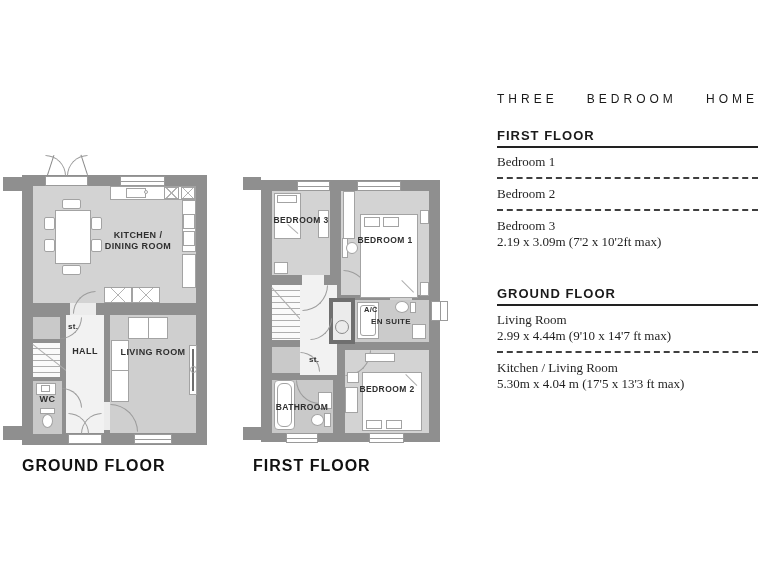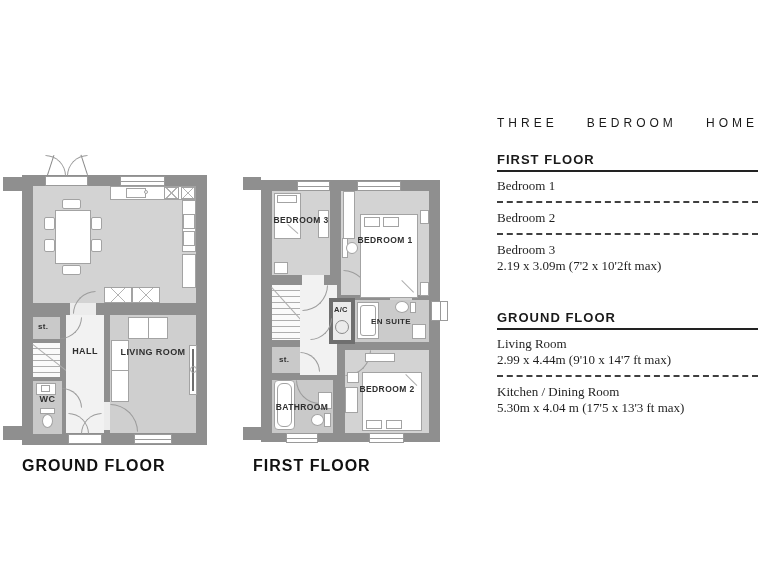--- a/index.html
+++ b/index.html
@@ -18,32 +18,32 @@
   .arc{position:absolute;border:1px solid transparent;box-sizing:border-box;background:transparent;}
   .arc-ne{border-top-right-radius:100%;border-top-color:#9b9b9b;border-right-color:#9b9b9b;}
   .arc-nw{border-top-left-radius:100%;border-top-color:#9b9b9b;border-left-color:#9b9b9b;}
   .arc-se{border-bottom-right-radius:100%;border-bottom-color:#9b9b9b;border-right-color:#9b9b9b;}
   .arc-sw{border-bottom-left-radius:100%;border-bottom-color:#9b9b9b;border-left-color:#9b9b9b;}
   .leaf{position:absolute;border-top:1px solid #8a8a8a;transform-origin:0 0;}
   .treads{background:#fafafa repeating-linear-gradient(to bottom,transparent 0 5px,#aeaeae 5px 6px);}
   .diag{position:absolute;border-top:1px solid #aeaeae;transform-origin:0 0;}
   .plabel{position:absolute;font-weight:700;font-size:9px;letter-spacing:.4px;
           color:#2f2f2f;text-align:center;line-height:1.25;white-space:nowrap;}
-  .slabel{position:absolute;font-weight:700;font-size:8px;letter-spacing:.3px;color:#2f2f2f;}
+  .slabel{position:absolute;font-weight:700;font-size:8px;letter-spacing:.3px;color:#2f2f2f;margin-left:30px;}
   .caption{position:absolute;font-weight:700;font-size:16px;letter-spacing:1px;color:#111;}
   .xbox{background:
      linear-gradient(45deg,transparent calc(50% - .5px),#b3b3b3 calc(50% - .5px),#b3b3b3 calc(50% + .5px),transparent calc(50% + .5px)),
      linear-gradient(-45deg,transparent calc(50% - .5px),#b3b3b3 calc(50% - .5px),#b3b3b3 calc(50% + .5px),transparent calc(50% + .5px)),#fff;}
   .round{border-radius:50%;}
   
   .col{position:absolute;left:497px;top:92px;width:261px;}
   .plot-row{display:flex;justify-content:space-between;align-items:flex-end;
             border-bottom:2px solid #1a1a1a;padding-bottom:3px;}
   .plot-row span{font-size:38px;line-height:.95;letter-spacing:.5px;color:#1a1a1a;}
-  .subtitle{display:flex;justify-content:space-between;margin-top:24px;
+  .subtitle{display:flex;justify-content:space-between;margin-top:0;
             font-size:12px;letter-spacing:4px;color:#1a1a1a;}
   .sec-head{margin-top:22px;font-size:13px;font-weight:600;letter-spacing:1px;color:#1a1a1a;
             border-bottom:2px solid #222;padding-bottom:3px;}
   .sec-head.second{margin-top:37px;}
   .entry{font-family:"Liberation Serif",serif;font-size:13px;line-height:1.22;margin:6px 0;color:#1f1f1f;}
   .dash{border:none;border-top:2px dashed #3f3f3f;margin:7px 0;}
 </style>
 </head>
 <body>
 
@@ -105,20 +105,24 @@
   <div class="gap" style="left:112px;top:370px;width:16px;height:1px;background:#a3a3a3;"></div>
   <div class="furn" style="left:189px;top:345px;width:8px;height:50px;"></div>
   <div class="gap" style="left:192px;top:349px;width:2px;height:42px;background:#6e6e6e;"></div>
   <div class="furn round" style="left:190px;top:366px;width:7px;height:7px;background:transparent;"></div>
 
   <div class="furn" style="left:36px;top:383px;width:20px;height:12px;"></div>
   <div class="furn" style="left:41px;top:385px;width:9px;height:7px;"></div>
   <div class="furn" style="left:40px;top:408px;width:15px;height:6px;"></div>
   <div class="furn round" style="left:42px;top:414px;width:11px;height:14px;"></div>
 
+  <div class="plabel" style="left:98px;top:230px;width:80px;">
+    <div>KITCHEN /</div>
+    <div>DINING ROOM</div>
+  </div>
   <div class="plabel" style="left:66px;top:346px;width:38px;">HALL</div>
   <div class="plabel" style="left:110px;top:347px;width:86px;">LIVING ROOM</div>
   <div class="plabel" style="left:33px;top:394px;width:29px;">WC</div>
   <div class="slabel" style="left:38px;top:322px;">st.</div>
   <div class="caption" style="left:22px;top:457px;">GROUND FLOOR</div>
 </div>
 
 <div class="abs" style="left:0;top:0;width:768px;height:576px;">
 
   <div class="wall" style="left:261px;top:180px;width:179px;height:262px;"></div>
@@ -222,16 +226,16 @@
     <div>2.19 x 3.09m (7'2 x 10'2ft max)</div>
   </div>
 
   <div class="sec-head second">GROUND FLOOR</div>
   <div class="entry">
     <div>Living Room</div>
     <div>2.99 x 4.44m (9'10 x 14'7 ft max)</div>
   </div>
   <hr class="dash">
   <div class="entry">
-    <div>Kitchen / Dining Room</div>
+    <div>Kitchen / Living Room</div>
     <div>5.30m x 4.04 m (17'5 x 13'3 ft max)</div>
   </div>
 </div>
 
 </body></html>

